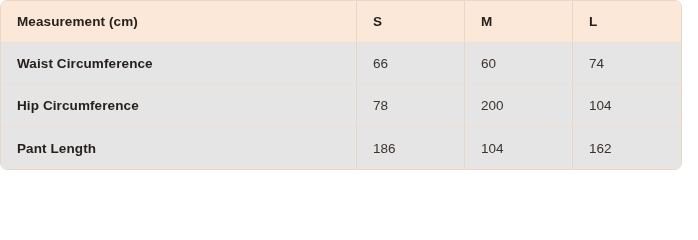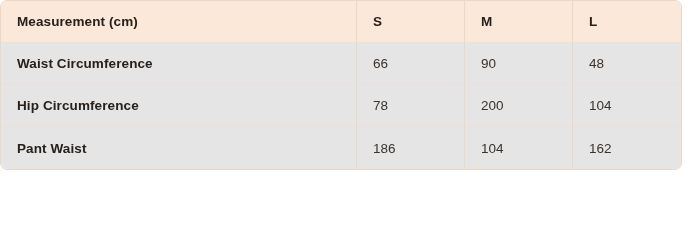--- a/index.html
+++ b/index.html
@@ -88,29 +88,29 @@
       <th>Measurement (cm)</th>
       <th>S</th>
       <th>M</th>
       <th>L</th>
     </tr>
   </thead>
   <tbody>
     <tr>
       <td class="row-label">Waist Circumference</td>
       <td class="value-cell">66</td>
-      <td class="value-cell">90</td>
-      <td class="value-cell">48</td>
+      <td class="value-cell">60</td>
+      <td class="value-cell">74</td>
     </tr>
     <tr>
       <td class="row-label">Hip Circumference</td>
       <td class="value-cell">78</td>
       <td class="value-cell">200</td>
       <td class="value-cell">104</td>
     </tr>
     <tr>
-      <td class="row-label">Pant Waist</td>
+      <td class="row-label">Pant Length</td>
       <td class="value-cell">186</td>
       <td class="value-cell">104</td>
       <td class="value-cell">162</td>
     </tr>
   </tbody>
 </table>
 
 </body></html>

